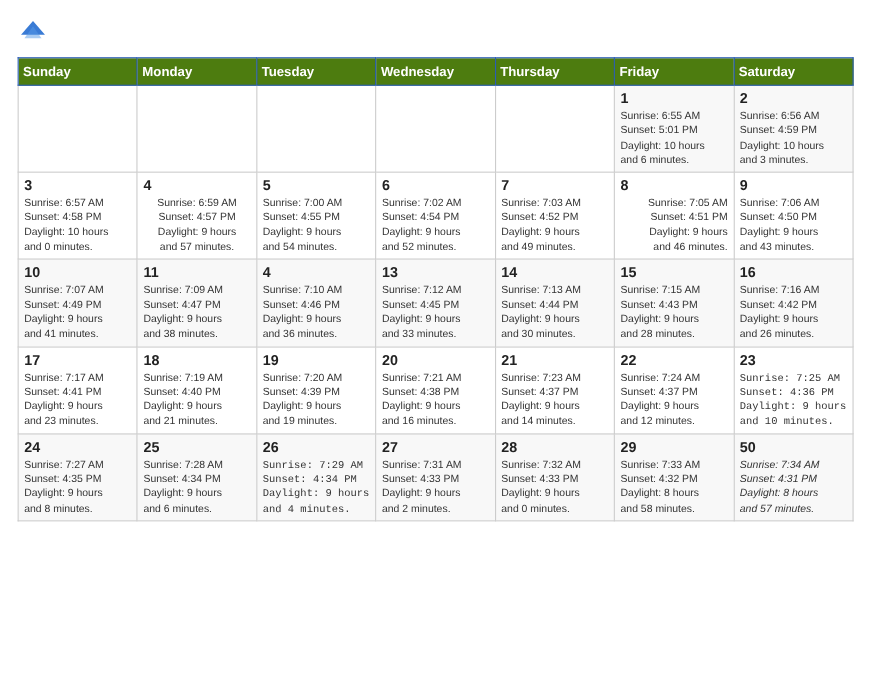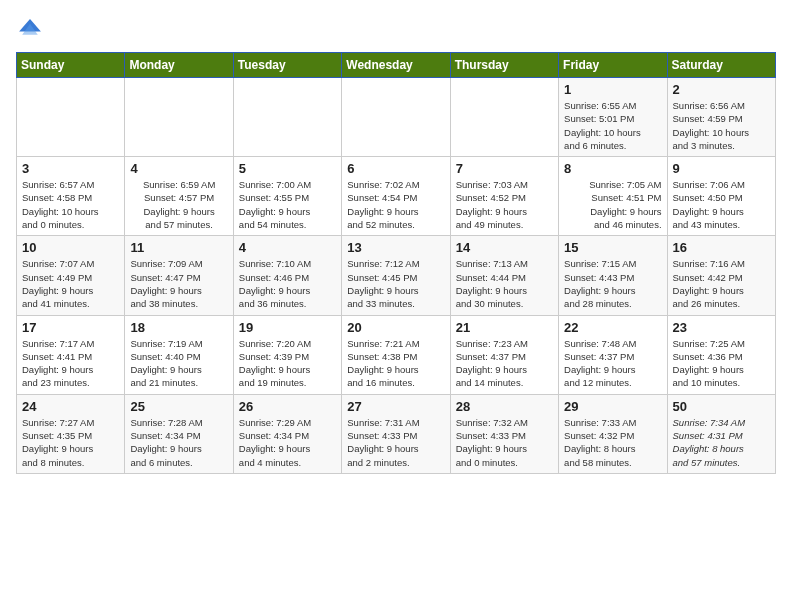--- a/index.html
+++ b/index.html
@@ -273,28 +273,28 @@
         </td>
         <td>
           <span class="day-num">21</span>
           <div class="day-info" style="white-space: pre-line;">Sunrise: 7:23 AM
 Sunset: 4:37 PM
 Daylight: 9 hours
 and 14 minutes.</div>
         </td>
         <td>
           <span class="day-num">22</span>
-          <div class="day-info" style="white-space: pre-line;">Sunrise: 7:48 AM
+          <div class="day-info" style="white-space: pre-line;">Sunrise: 7:24 AM
 Sunset: 4:37 PM
 Daylight: 9 hours
 and 12 minutes.</div>
         </td>
         <td>
           <span class="day-num">23</span>
-          <div class="day-info" style="white-space: pre-line;">Sunrise: 7:25 AM
+          <div class="day-info" style="white-space: pre-line; font-family: Liberation Mono, monospace;">Sunrise: 7:25 AM
 Sunset: 4:36 PM
 Daylight: 9 hours
 and 10 minutes.</div>
         </td>
       </tr>
       <tr>
         <td>
           <span class="day-num">24</span>
           <div class="day-info" style="white-space: pre-line;">Sunrise: 7:27 AM
 Sunset: 4:35 PM
@@ -303,21 +303,21 @@
         </td>
         <td>
           <span class="day-num">25</span>
           <div class="day-info" style="white-space: pre-line;">Sunrise: 7:28 AM
 Sunset: 4:34 PM
 Daylight: 9 hours
 and 6 minutes.</div>
         </td>
         <td>
           <span class="day-num">26</span>
-          <div class="day-info" style="white-space: pre-line;">Sunrise: 7:29 AM
+          <div class="day-info" style="white-space: pre-line; font-family: Liberation Mono, monospace;">Sunrise: 7:29 AM
 Sunset: 4:34 PM
 Daylight: 9 hours
 and 4 minutes.</div>
         </td>
         <td>
           <span class="day-num">27</span>
           <div class="day-info" style="white-space: pre-line;">Sunrise: 7:31 AM
 Sunset: 4:33 PM
 Daylight: 9 hours
 and 2 minutes.</div>

